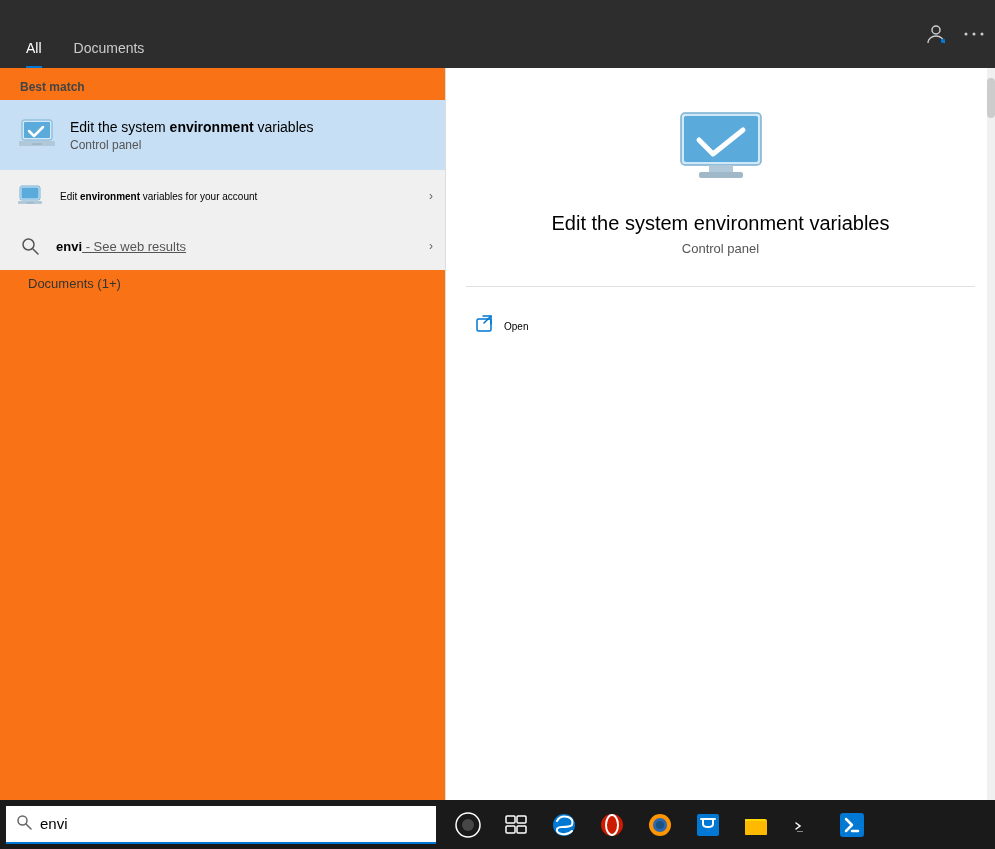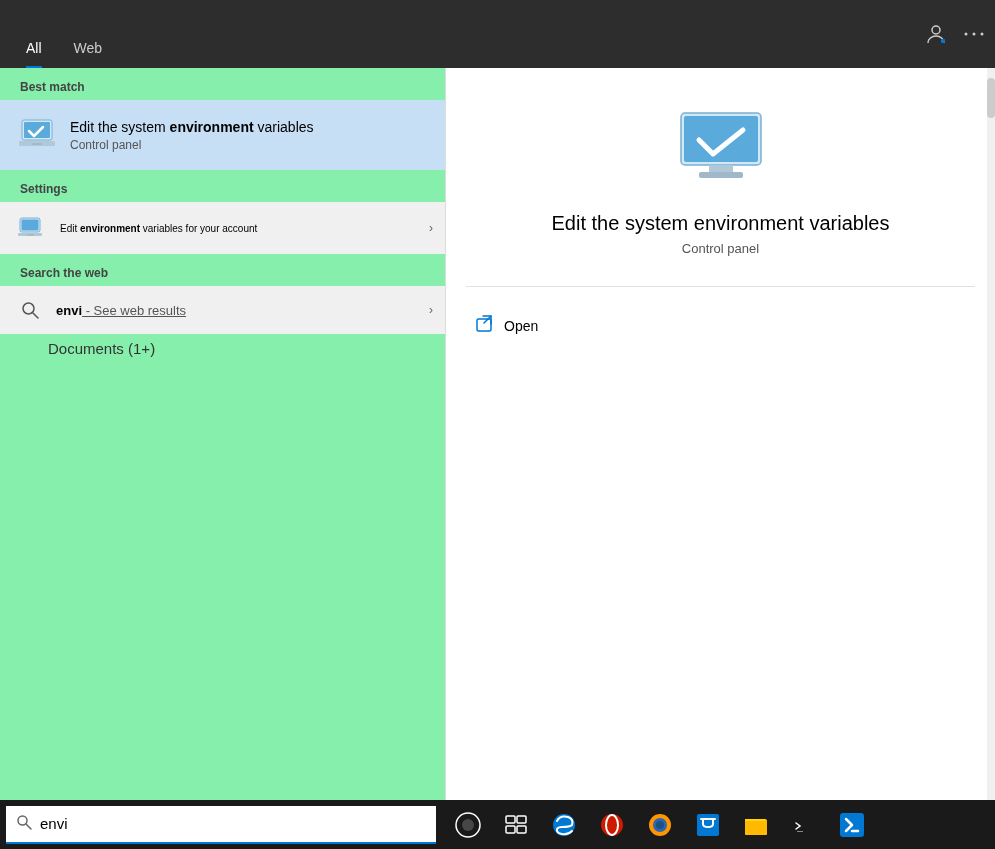--- a/index.html
+++ b/index.html
@@ -69,21 +69,21 @@
     
     .content-area {
       display: flex;
       flex: 1;
       overflow: hidden;
     }
 
     
     .left-panel {
       width: 445px;
-      background: #86efac;
+      background: #f97316;
       overflow-y: auto;
       padding-bottom: 10px;
     }
 
     
     .section-label {
       font-size: 12px;
       font-weight: 600;
       color: #444;
       padding: 12px 20px 6px 20px;
@@ -179,24 +179,23 @@
     .web-search-item .chevron {
       position: absolute;
       right: 12px;
       color: #666;
       font-size: 12px;
     }
 
     
     .result-item {
       padding: 6px 28px;
-      font-size: 15px;
+      font-size: 13px;
       color: #333;
       cursor: pointer;
-      margin-left: 20px;
     }
 
     
     .right-panel {
       flex: 1;
       background: #fff;
       display: flex;
       flex-direction: column;
       align-items: center;
       padding: 40px 20px 20px 20px;
@@ -240,21 +239,21 @@
       padding: 8px 10px;
       cursor: pointer;
       border-radius: 2px;
     }
     .action-item .action-icon {
       margin-right: 10px;
       font-size: 16px;
       color: #0078d4;
     }
     .action-item .action-label {
-      font-size: 14px;
+      font-size: 10px;
       color: #000;
     }
 
     
     .right-panel .scrollbar {
       position: absolute;
       right: 0; top: 0;
       width: 8px;
       height: 100%;
       background: #f0f0f0;
@@ -328,21 +327,21 @@
 </head>
 <body>
 
 <div class="search-panel">
   <div class="top-nav">
     <div class="nav-tabs">
       <div class="nav-tab active">
         <span>All</span>
       </div>
       <div class="nav-tab">
-        <span>Web</span>
+        <span>Documents</span>
       </div>
     </div>
     <div class="nav-right">
       <button class="icon-btn">
 
         <svg width="22" height="22" viewBox="0 0 22 22" fill="none" xmlns="http://www.w3.org/2000/svg">
           <circle cx="11" cy="7" r="4" stroke="#ccc" stroke-width="1.5" fill="none"></circle>
           <path d="M3 20c0-4 3.6-7 8-7s8 3 8 7" stroke="#ccc" stroke-width="1.5" fill="none"></path>
           <rect x="16" y="16" width="4" height="4" fill="#0078d4" rx="1"></rect>
         </svg>
@@ -379,39 +378,37 @@
           </svg>
         </div>
         <div class="item-text">
           <div class="item-title">
             Edit the system <span class="bold">environment</span> variables
           </div>
           <div class="item-subtitle">Control panel</div>
         </div>
       </div>
 
-      <div class="section-label">Settings</div>
       <div class="settings-item">
         <div class="item-icon">
           <svg width="28" height="28" viewBox="0 0 28 28" xmlns="http://www.w3.org/2000/svg">
             <rect x="2" y="4" width="20" height="14" rx="2" fill="#d0e8f8" stroke="#7ab0d0" stroke-width="1"></rect>
             <rect x="3.5" y="5.5" width="17" height="11" rx="1" fill="#5aabdc"></rect>
             <rect x="0" y="19" width="24" height="3" rx="1" fill="#b0c8d8"></rect>
             <rect x="9" y="20" width="7" height="1.5" rx="0.5" fill="#a0b8c8"></rect>
           </svg>
         </div>
         <div class="item-text">
           <div class="item-title">
             Edit <span class="bold">environment</span> variables for your account
           </div>
         </div>
         <span class="chevron">›</span>
       </div>
 
-      <div class="section-label">Search the web</div>
       <div class="web-search-item">
         <div class="search-icon-circle">
           <svg width="20" height="20" viewBox="0 0 20 20" fill="none">
             <circle cx="8.5" cy="8.5" r="5.5" stroke="#555" stroke-width="1.5"></circle>
             <line x1="13" y1="13" x2="18" y2="18" stroke="#555" stroke-width="1.5" stroke-linecap="round"></line>
           </svg>
         </div>
         <div class="item-text">
           <span class="bold">envi</span><span class="see-web"> - See web results</span>
         </div>

